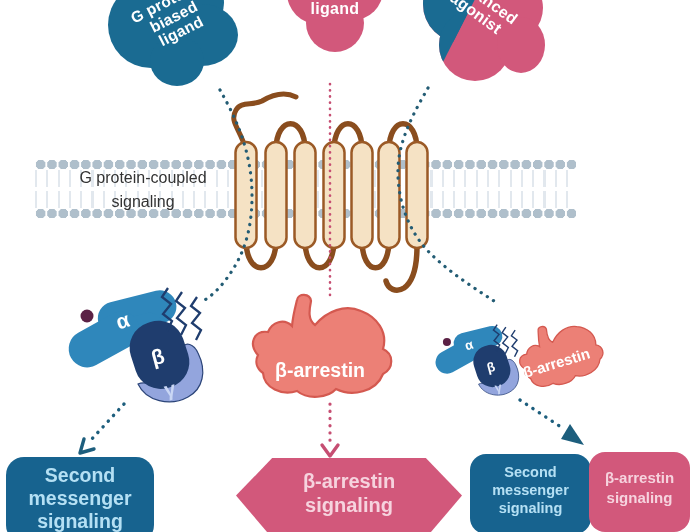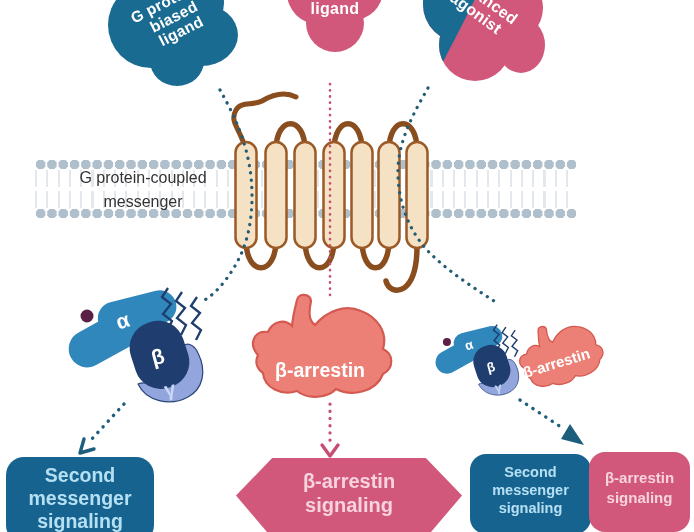--- a/index.html
+++ b/index.html
@@ -81,21 +81,21 @@
       <span>agonist</span>
     </div>
   </div>
 
   <div id="membrane">
     <div class="m-heads" style="top:0;"></div>
     <div class="m-tails" style="top:12px;"></div>
     <div class="m-tails" style="bottom:12px;"></div>
     <div class="m-heads" style="bottom:0;"></div>
   </div>
-  <div id="membrane-label">G protein-coupled messenger</div>
+  <div id="membrane-label">G protein-coupled signaling</div>
 
   <svg id="art" viewBox="0 0 694 532">
 
     <g stroke="#8a4d1e" stroke-width="5.5" fill="none" stroke-linecap="round">
       <path d="M276,150 C276,115 305,115 305,150"></path>
       <path d="M334,150 C334,115 362,115 362,150"></path>
       <path d="M389,150 C389,115 417,115 417,150"></path>
       <path d="M246,240 C246,277 276,277 276,240"></path>
       <path d="M305,240 C305,277 334,277 334,240"></path>
       <path d="M362,240 C362,277 389,277 389,240"></path>

